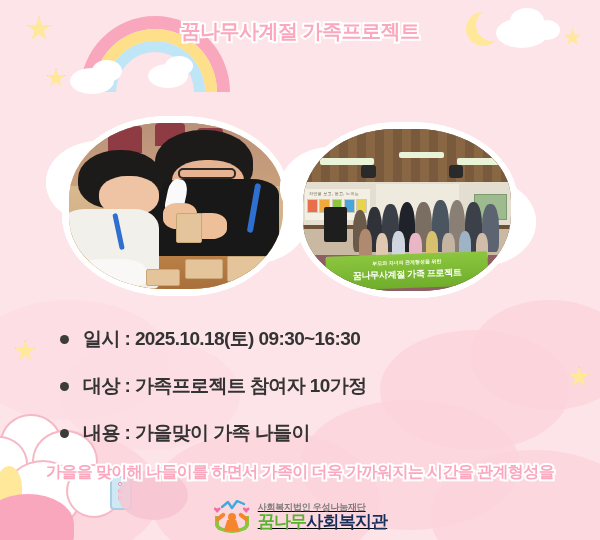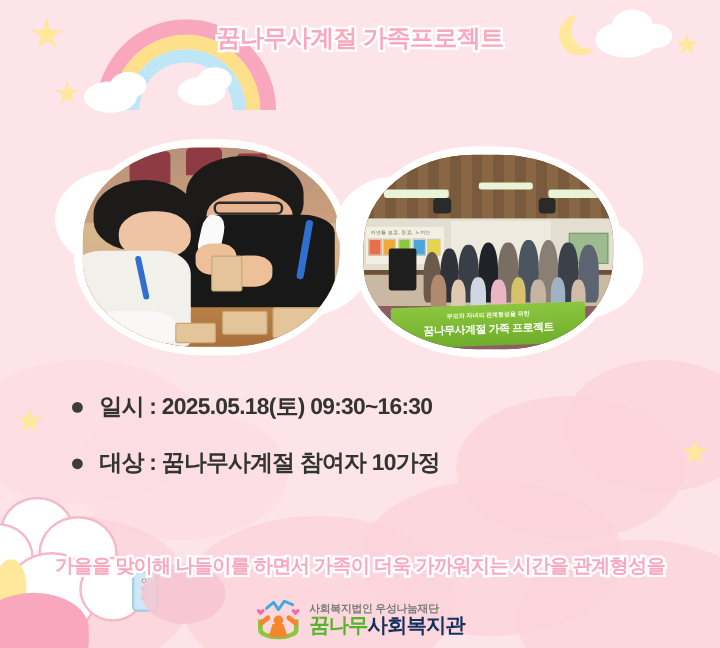--- a/index.html
+++ b/index.html
@@ -231,21 +231,21 @@
     position: absolute; width: 7px; height: 6px; background: #ef6ea8;
     top: 7px;
     clip-path: polygon(50% 100%, 0% 35%, 15% 5%, 50% 25%, 85% 5%, 100% 35%);
   }
   .lm-heart.l { left: 1px; }
   .lm-heart.r { right: 1px; }
   .lm-swoosh {
     position: absolute; left: 8px; top: 0;
     width: 24px; height: 11px;
   }
-  .logo-text { line-height: 1.05; }
+  .logo-text { line-height: 1.05; text-decoration: underline; }
   .logo-top {
     font-size: 9px; color: #7c7c7c; font-weight: 700;
     letter-spacing: -0.2px; margin-bottom: 1px;
   }
   .logo-bottom { font-size: 17px; font-weight: 800; letter-spacing: -0.8px; }
   .logo-green { color: #57b22e; }
   .logo-navy { color: #16305c; }
 </style>
 </head>
 <body>
@@ -380,25 +380,29 @@
         <i></i>
         <i></i>
         <i></i>
       </div>
   </div>
   <div class="bgcloud" style="left:118px; top:470px; width:70px; height:50px; background:#f6c6d2; z-index:2; border-radius:50%;"></div>
 
   <div class="bullets">
     <div class="bullet-row">
       <span class="bullet-dot"></span>
-      <span class="bullet-text">일시 : 2025.05.18(토) 09:30~16:30</span>
+      <span class="bullet-text">일시 : 2025.10.18(토) 09:30~16:30</span>
     </div>
     <div class="bullet-row">
       <span class="bullet-dot"></span>
-      <span class="bullet-text">대상 : 꿈나무사계절 참여자 10가정</span>
+      <span class="bullet-text">대상 : 가족프로젝트 참여자 10가정</span>
+    </div>
+    <div class="bullet-row">
+      <span class="bullet-dot"></span>
+      <span class="bullet-text">내용 : 가을맞이 가족 나들이</span>
     </div>
   </div>
 
   <div class="caption">가을을 맞이해 나들이를 하면서 가족이 더욱 가까워지는 시간을 관계형성을</div>
 
   <div class="footer-logo">
     <div class="logo-mark">
       <svg class="lm-swoosh" viewBox="0 0 24 11">
         <path d="M1 7 L7 2 L11 8 L16 1 L23 4" fill="none" stroke="#3fa9e0" stroke-width="2.4" stroke-linecap="round" stroke-linejoin="round"></path>
       </svg>

